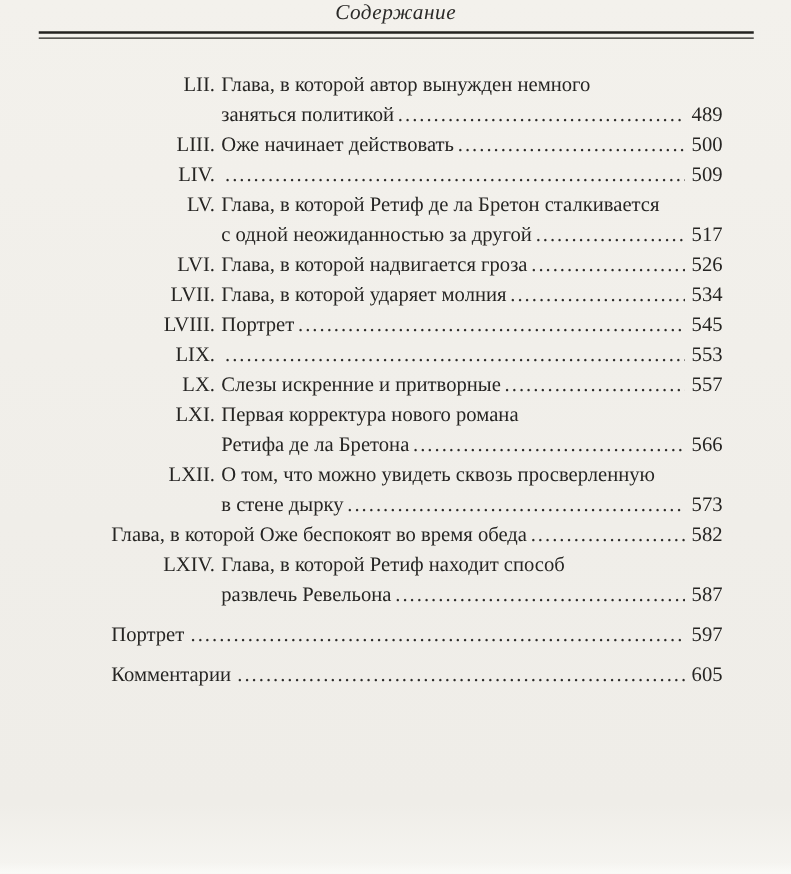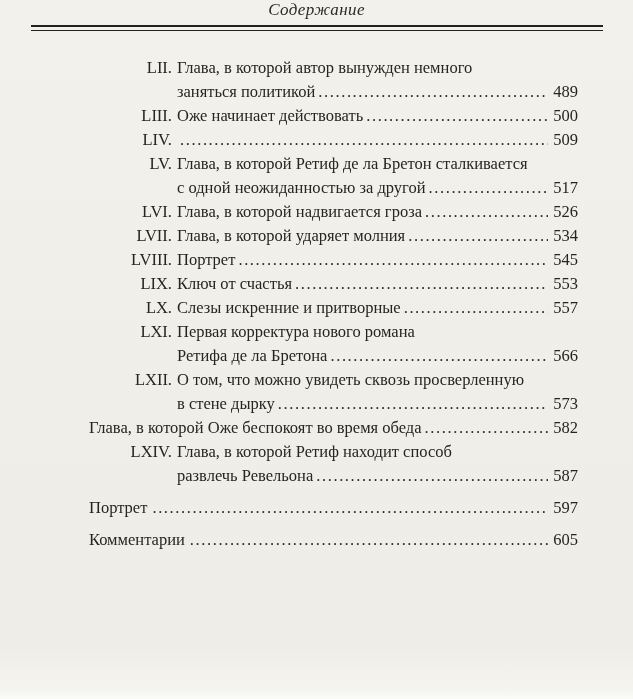--- a/index.html
+++ b/index.html
@@ -141,21 +141,20 @@
         <div class="line">
           <span class="num">LVIII.</span>
           <span class="text">Портрет</span>
           <span class="leader"></span>
           <span class="pagenum">545</span>
         </div>
       </div>
       <div class="entry">
         <div class="line">
           <span class="num">LIX.</span>
-          <span class="text">Ключ от счастья</span>
           <span class="leader"></span>
           <span class="pagenum">553</span>
         </div>
       </div>
       <div class="entry">
         <div class="line">
           <span class="num">LX.</span>
           <span class="text">Слезы искренние и притворные</span>
           <span class="leader"></span>
           <span class="pagenum">557</span>

